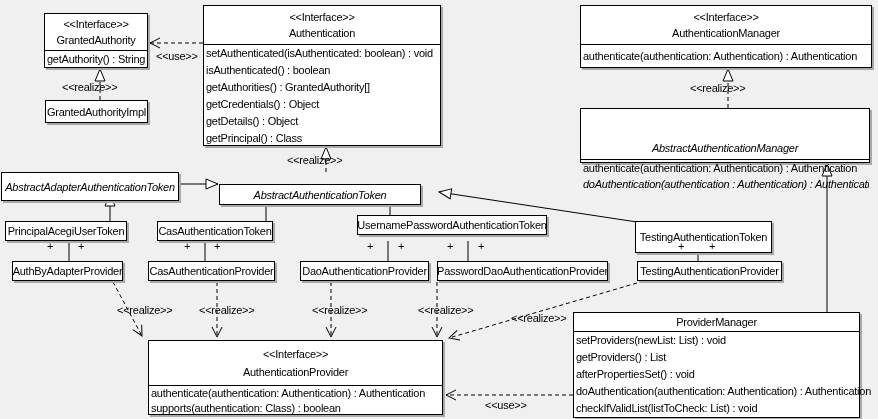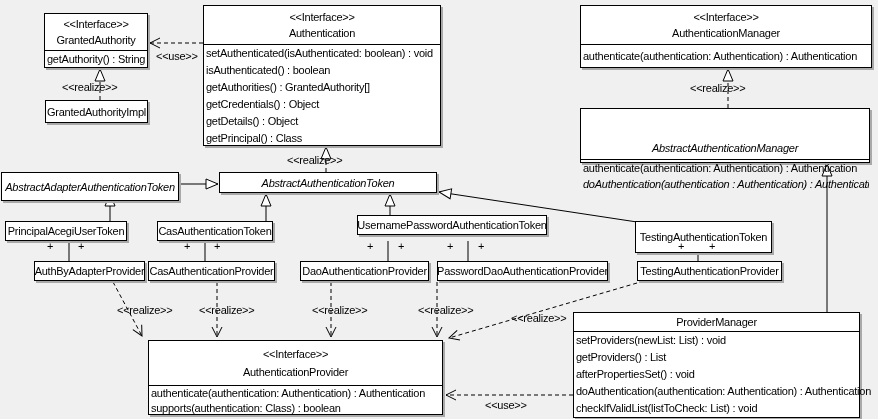--- a/index.html
+++ b/index.html
@@ -159,21 +159,21 @@
       <div class="m it">doAuthentication(authentication : Authentication) : Authentication</div>
     </div>
   </div>
 
   <div class="box simple" style="left:1px;top:172px;width:178px;height:29px;">
     <div class="head">
         <div class="iname">AbstractAdapterAuthenticationToken</div>
       </div>
   </div>
 
-  <div class="box simple" style="left:219px;top:172px;width:218px;height:21px;">
+  <div class="box simple" style="left:219px;top:184px;width:202px;height:21px;">
     <div class="head">
         <div class="iname">AbstractAuthenticationToken</div>
       </div>
   </div>
 
   <div class="box simple" style="left:5px;top:221px;width:122px;height:20px;">
     <div class="head">
         <div>PrincipalAcegiUserToken</div>
       </div>
   </div>
@@ -189,21 +189,21 @@
         <div>UsernamePasswordAuthenticationToken</div>
       </div>
   </div>
 
   <div class="box simple" style="left:635px;top:221px;width:137px;height:32px;">
     <div class="head">
         <div>TestingAuthenticationToken</div>
       </div>
   </div>
 
-  <div class="box simple" style="left:12px;top:261px;width:111px;height:20px;margin-left:22px;">
+  <div class="box simple" style="left:12px;top:261px;width:111px;height:20px;">
     <div class="head">
         <div>AuthByAdapterProvider</div>
       </div>
   </div>
 
   <div class="box simple" style="left:148px;top:261px;width:127px;height:20px;">
     <div class="head">
         <div>CasAuthenticationProvider</div>
       </div>
   </div>

